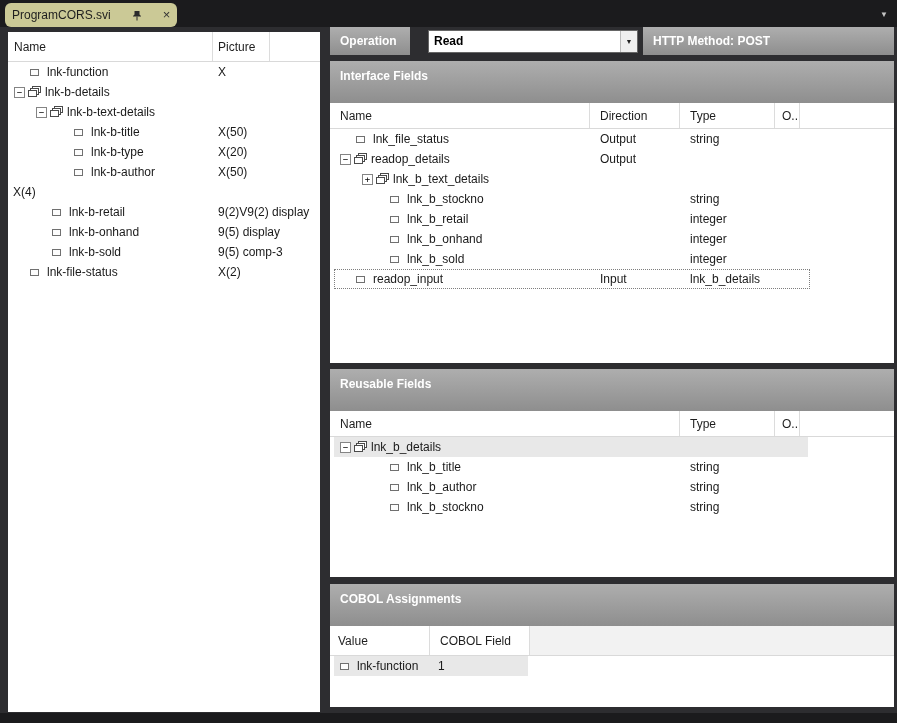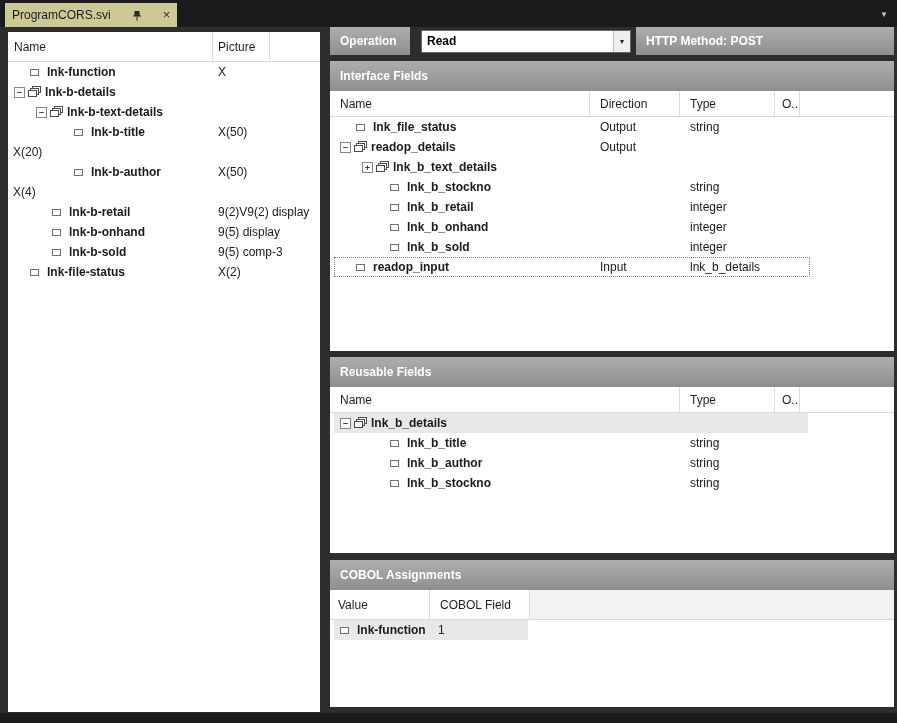--- a/index.html
+++ b/index.html
@@ -2,42 +2,42 @@
 <html><head>
 <meta charset="utf-8">
 <style>
   *{margin:0;padding:0;box-sizing:border-box;}
   html,body{width:897px;height:723px;}
   body{font-family:"Liberation Sans","DejaVu Sans",sans-serif;font-size:12px;color:#1a1a1a;background:#2d2d30;overflow:hidden;}
   .screen{position:relative;width:897px;height:723px;background:#2d2d30;}
 
   
   .tabbar{position:absolute;left:0;top:0;width:100%;height:27px;background:#1b1b1d;display:flex;align-items:flex-end;}
-  .tab{height:24px;margin-left:5px;background:#cbc996;display:flex;align-items:center;padding:0 7px;gap:21px;}
+  .tab{height:24px;margin-left:5px;background:#cbc996;display:flex;align-items:center;padding:0 7px;gap:21px;border-radius:6px;}
   .tab-label{color:#1e1e1e;}
   .close-icon{font-size:13px;color:#333;line-height:1;margin-top:-1px;}
   .pin-icon{display:inline-flex;align-items:center;}
   .tab-caret{position:absolute;right:9px;top:10px;font-size:8px;color:#c4c4c4;}
 
   .statusbar{position:absolute;left:0;bottom:0;width:100%;height:10px;background:#1b1b1d;}
   .splitter{position:absolute;left:320px;top:32px;width:10px;height:680px;}
 
   
-  .bar{background:linear-gradient(#aeaeae,#8e8e8e);color:#fff;font-weight:bold;height:30px;line-height:30px;padding-left:10px;white-space:nowrap;overflow:hidden;flex:none;}
+  .bar{background:linear-gradient(#aeaeae,#8e8e8e);color:#fff;font-weight:bold;height:42px;line-height:30px;padding-left:10px;white-space:nowrap;overflow:hidden;flex:none;}
 
   
   .left-panel{position:absolute;left:8px;top:32px;width:312px;height:680px;background:#fff;display:flex;flex-direction:column;overflow:hidden;}
   .left-panel .bar.title{height:25px;line-height:25px;padding-left:8px;}
 
   
   .right-panel{position:absolute;left:330px;top:27px;width:564px;height:680px;display:flex;flex-direction:column;overflow:hidden;}
   .op-row{height:28px;display:flex;flex:none;}
   .op-label{width:80px;height:28px;line-height:28px;}
   .http-label{flex:1;height:28px;line-height:28px;margin-left:5px;}
-  .combo{width:210px;height:23px;align-self:center;margin-left:11px;background:#fff;border:1px solid #666;display:flex;align-items:center;}
+  .combo{width:210px;height:23px;align-self:center;margin-left:18px;background:#fff;border:1px solid #666;display:flex;align-items:center;}
   .combo-value{flex:1;padding-left:5px;font-weight:bold;color:#000;white-space:nowrap;overflow:hidden;}
   .combo-btn{width:17px;height:100%;display:flex;align-items:center;justify-content:center;font-size:7px;color:#222;background:#efefef;border-left:1px solid #bbb;}
 
   .section{display:flex;flex-direction:column;flex:none;}
   .sec-if,.sec-rf{margin-top:6px;}
   .sec-ca{margin-top:7px;flex:1;}
   .sec-body{background:#fff;flex:1;overflow:hidden;}
   .sec-body.if{height:260px;flex:none;}
   .sec-body.rf{height:166px;flex:none;}
 
@@ -67,21 +67,21 @@
 
   .assign .c-field{width:100px;}
   .assign .c-value{width:100px;padding-left:8px;}
 
   
   .ind{flex:none;height:1px;}
   .xbox{flex:none;width:11px;height:11px;border:1px solid #848484;background:#fff;display:flex;align-items:center;justify-content:center;font-size:9px;line-height:1;margin-right:3px;color:#000;font-family:"DejaVu Sans Mono",monospace;}
   .leafpad{flex:none;width:16px;}
   .assign .leafpad{width:10px;}
   .ticon{flex:none;width:13px;margin-right:4px;display:flex;align-items:center;}
-  .lbl{white-space:nowrap;font-weight:bold;}
+  .lbl{white-space:nowrap;}
 
   
   .reuse .trow.hl{background:linear-gradient(#e8e8e8,#e8e8e8) 4px 0 / 474px 100% no-repeat;}
   .assign .trow.hl{background:linear-gradient(#e8e8e8,#e8e8e8) 4px 0 / 194px 100% no-repeat;}
   .iface .trow.sel::after{content:"";position:absolute;left:4px;top:0;width:474px;height:18px;border:1px dotted #7e7e7e;pointer-events:none;}
 </style>
 </head>
 <body>
 
 <div class="screen">
@@ -157,20 +157,30 @@
             <span class="ticon">
               <svg width="9" height="7" viewBox="0 0 9 7">
                 <rect x="0.5" y="0.5" width="8" height="6" fill="#fdfdfd" stroke="#707070"></rect>
               </svg>
             </span>
             <span class="lbl">lnk-b-title</span>
           </div>
           <div class="cell c-picture">X(50)</div>
         </div>
         <div class="trow">
+          <div class="cell c-name">
+            <span class="ind" style="width: 50px;"></span>
+            <span class="leafpad"></span>
+            <span class="ticon">
+              <svg width="9" height="7" viewBox="0 0 9 7">
+                <rect x="0.5" y="0.5" width="8" height="6" fill="#fdfdfd" stroke="#707070"></rect>
+              </svg>
+            </span>
+            <span class="lbl">lnk-b-type</span>
+          </div>
           <div class="cell c-picture">X(20)</div>
         </div>
         <div class="trow">
           <div class="cell c-name">
             <span class="ind" style="width: 50px;"></span>
             <span class="leafpad"></span>
             <span class="ticon">
               <svg width="9" height="7" viewBox="0 0 9 7">
                 <rect x="0.5" y="0.5" width="8" height="6" fill="#fdfdfd" stroke="#707070"></rect>
               </svg>

